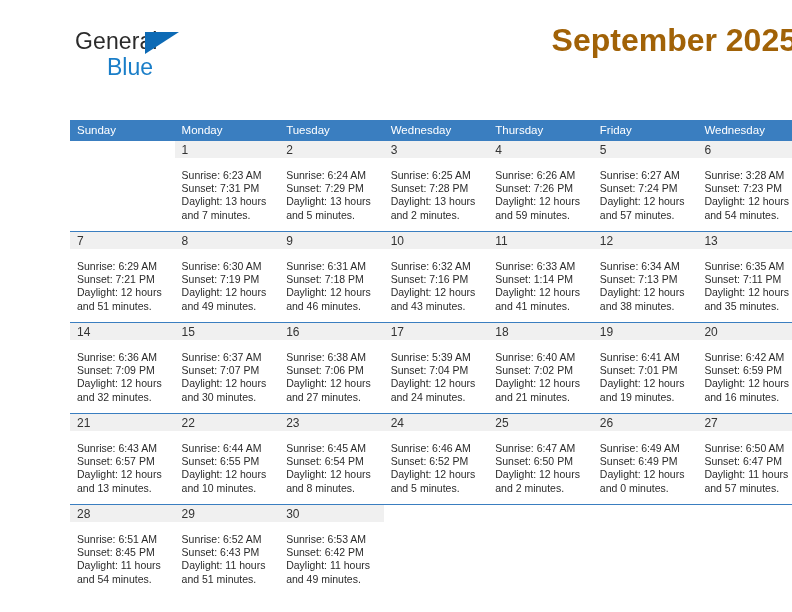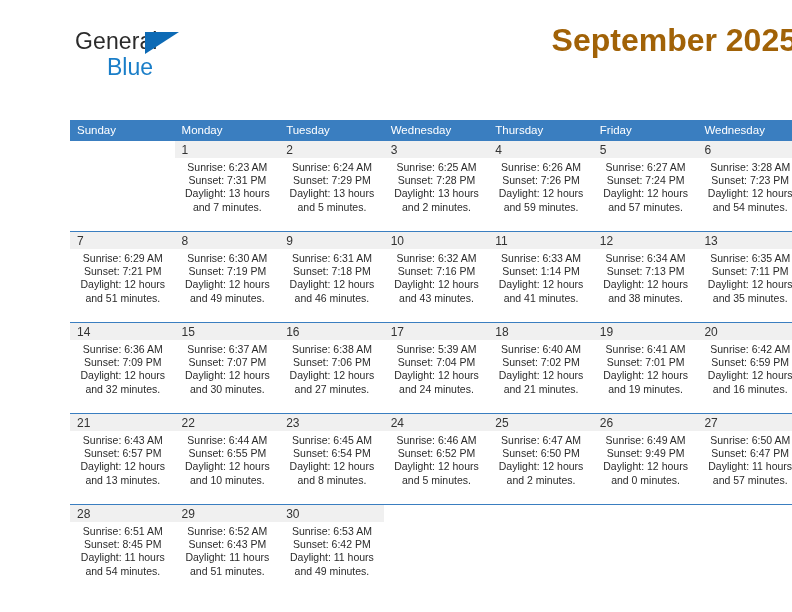--- a/index.html
+++ b/index.html
@@ -129,25 +129,24 @@
     box-sizing: border-box;
     line-height: 12px;
   }
   .daycell.blank {
     background: #ffffff;
   }
   .daycell.blank .daynum {
     background: #ffffff;
   }
   .details {
-    padding: 3px 6px 0 7px;
+    padding: 11px 6px 0 7px;
     font-size: 10.5px;
     line-height: 13.2px;
     color: #2b2b2b;
-    text-align: center;
   }
   .details div {
     white-space: nowrap;
   }
 </style>
 </head>
 <body>
 
 <div class="page">
 
@@ -466,21 +465,21 @@
               <div>Daylight: 12 hours</div>
               <div>and 2 minutes.</div>
             </div>
           </div>
         </td>
         <td>
           <div class="daycell">
             <div class="daynum">26</div>
             <div class="details">
               <div>Sunrise: 6:49 AM</div>
-              <div>Sunset: 9:49 PM</div>
+              <div>Sunset: 6:49 PM</div>
               <div>Daylight: 12 hours</div>
               <div>and 0 minutes.</div>
             </div>
           </div>
         </td>
         <td>
           <div class="daycell">
             <div class="daynum">27</div>
             <div class="details">
               <div>Sunrise: 6:50 AM</div>

